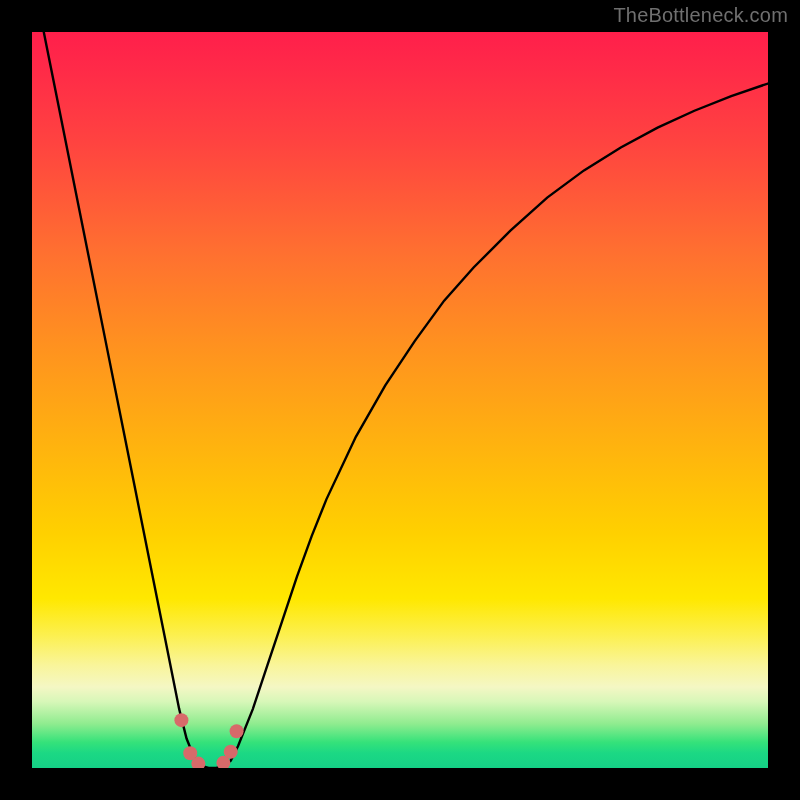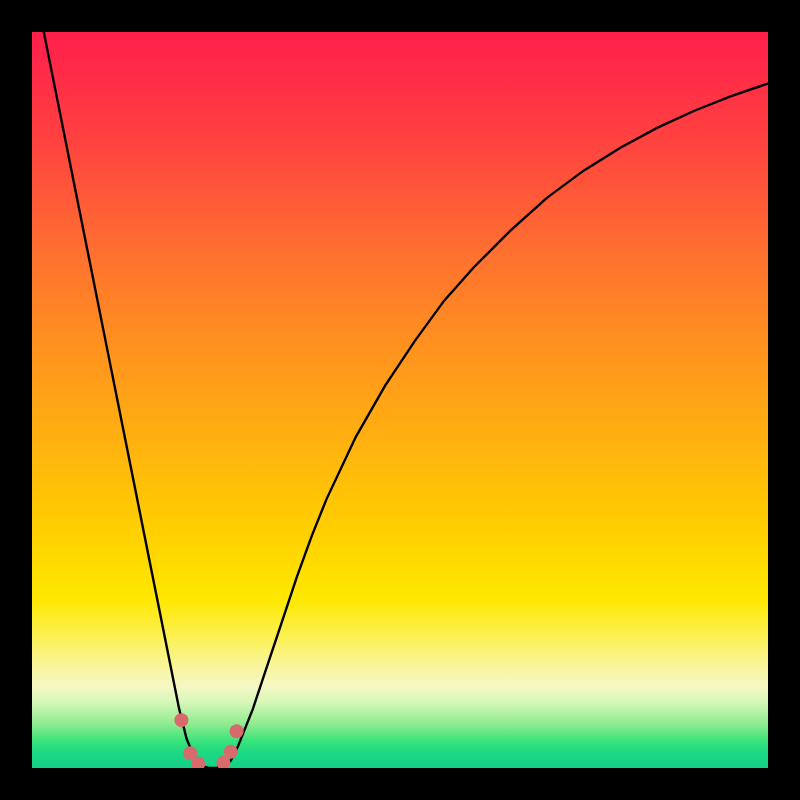--- a/index.html
+++ b/index.html
@@ -80,13 +80,14 @@
           <circle cx="149.41" cy="688.16" r="7" fill="#d76a6a"></circle>
           <circle cx="158.24" cy="721.28" r="7" fill="#d76a6a"></circle>
           <circle cx="166.34" cy="731.58" r="7" fill="#d76a6a"></circle>
           <circle cx="191.36" cy="730.85" r="7" fill="#d76a6a"></circle>
           <circle cx="198.72" cy="719.81" r="7" fill="#d76a6a"></circle>
           <circle cx="204.61" cy="699.20" r="7" fill="#d76a6a"></circle>
         </g>
     </svg>
   </div>
 
+  <div class="watermark">TheBottleneck.com</div>
 </div>
 
 </body></html>

